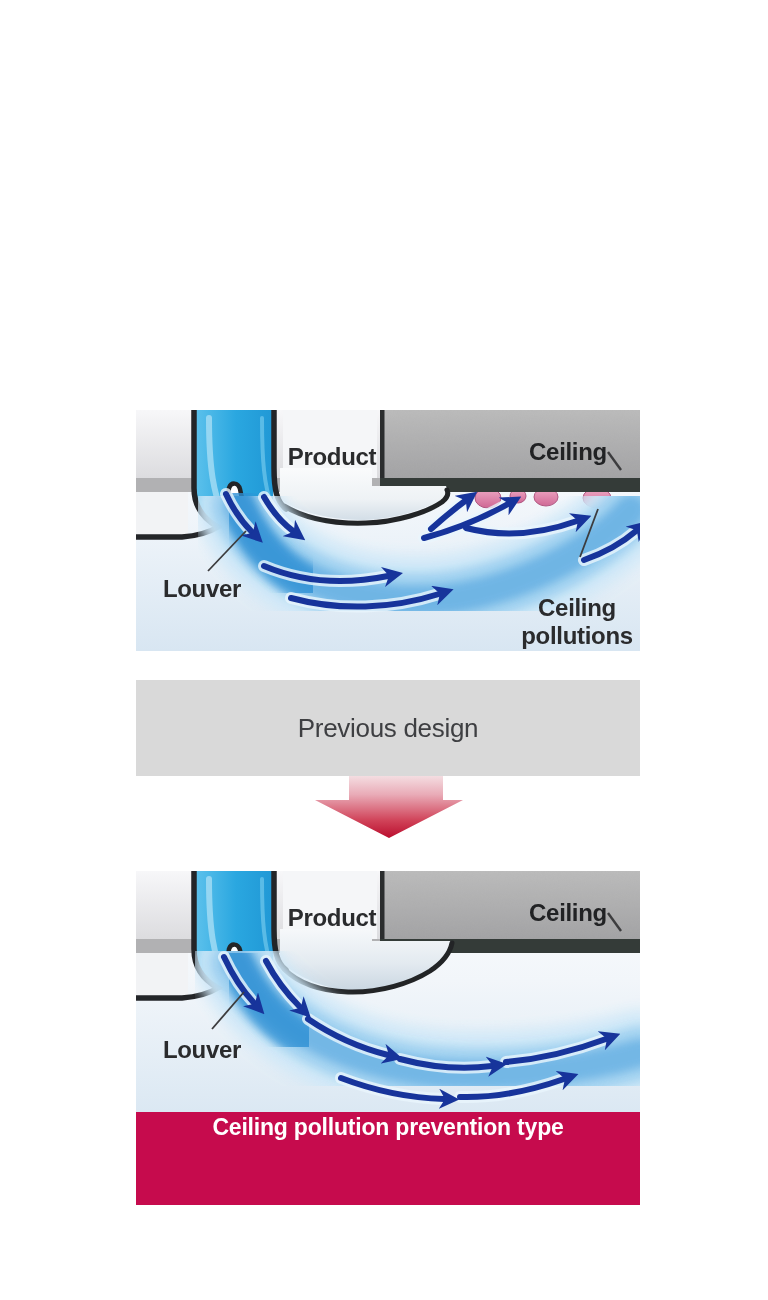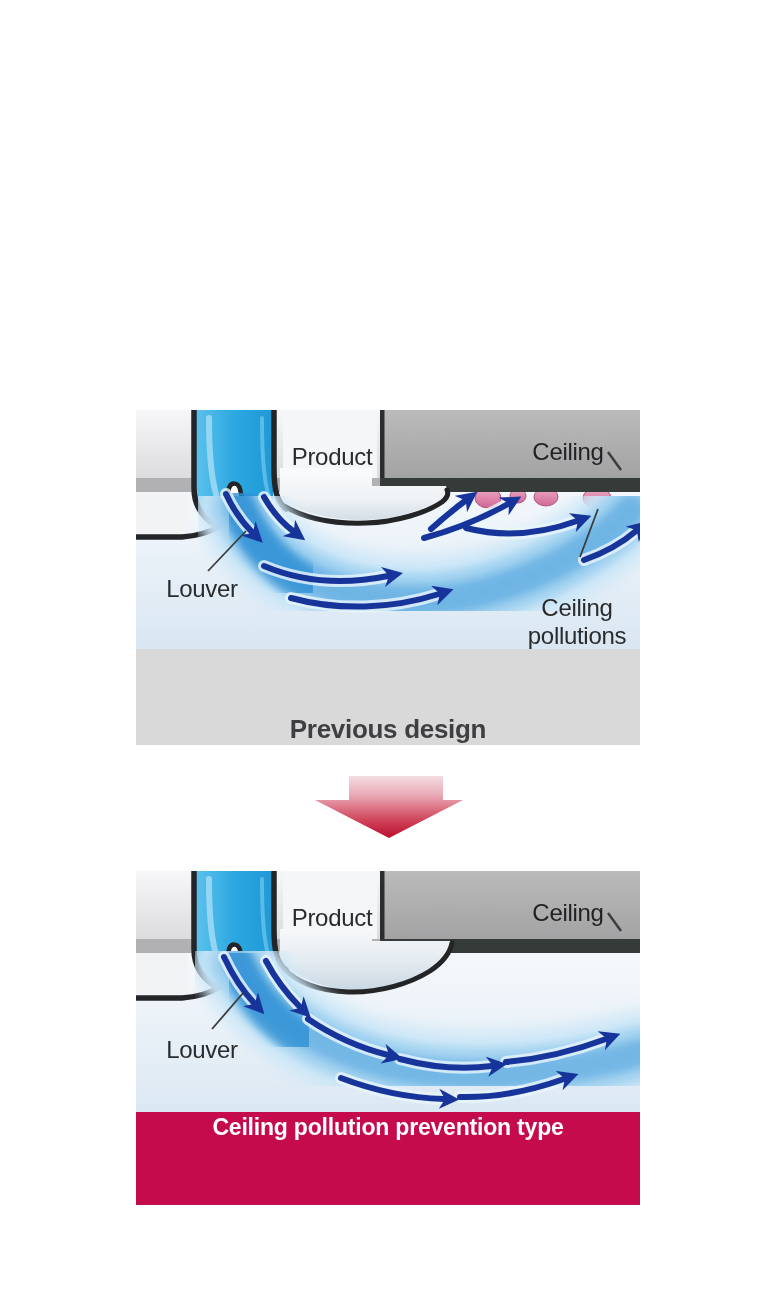--- a/index.html
+++ b/index.html
@@ -1,21 +1,21 @@
 <!DOCTYPE html>
 <html><head>
 <meta charset="utf-8">
 <style>
   html,body{margin:0;padding:0;background:#ffffff;}
   body{width:768px;height:1300px;position:relative;font-family:"Liberation Sans",sans-serif;-webkit-font-smoothing:antialiased;}
   .stage{position:absolute;inset:0;}
   .panel{position:absolute;left:136px;width:504px;height:241px;overflow:hidden;}
   .panel svg{display:block;}
-  .lbl{position:absolute;color:#2a2b2d;font-weight:400;font-size:24px;line-height:27px;text-align:center;letter-spacing:-0.3px;}
-  .caption-gray{position:absolute;left:136px;top:649px;width:504px;height:96px;background:#d9d9d9;display:flex;align-items:flex-end;justify-content:center;font-size:26px;font-weight:700;color:#3e3f42;letter-spacing:-0.3px;}
+  .lbl{position:absolute;color:#2a2b2d;font-weight:700;font-size:24px;line-height:27px;text-align:center;letter-spacing:-0.3px;}
+  .caption-gray{position:absolute;left:136px;top:680px;width:504px;height:96px;background:#d9d9d9;display:flex;align-items:center;justify-content:center;font-size:26px;font-weight:400;color:#3e3f42;letter-spacing:-0.3px;}
   .caption-magenta{position:absolute;left:136px;top:1112px;width:504px;height:93px;background:#c60b4d;display:flex;flex-direction:column;align-items:center;justify-content:flex-start;color:#ffffff;font-weight:700;font-size:23px;line-height:31px;letter-spacing:-0.2px;text-align:center;}
   .transition-arrow{position:absolute;left:315px;top:776px;width:148px;height:62px;
     background:linear-gradient(180deg,#f4dde1 0%,#e9abb7 30%,#d04258 72%,#ba0e2e 100%);
     clip-path:polygon(34px 0,128px 0,128px 24px,148px 24px,74px 62px,0 24px,34px 24px);}
 </style>
 </head>
 <body>
 
 <div class="stage">
 

